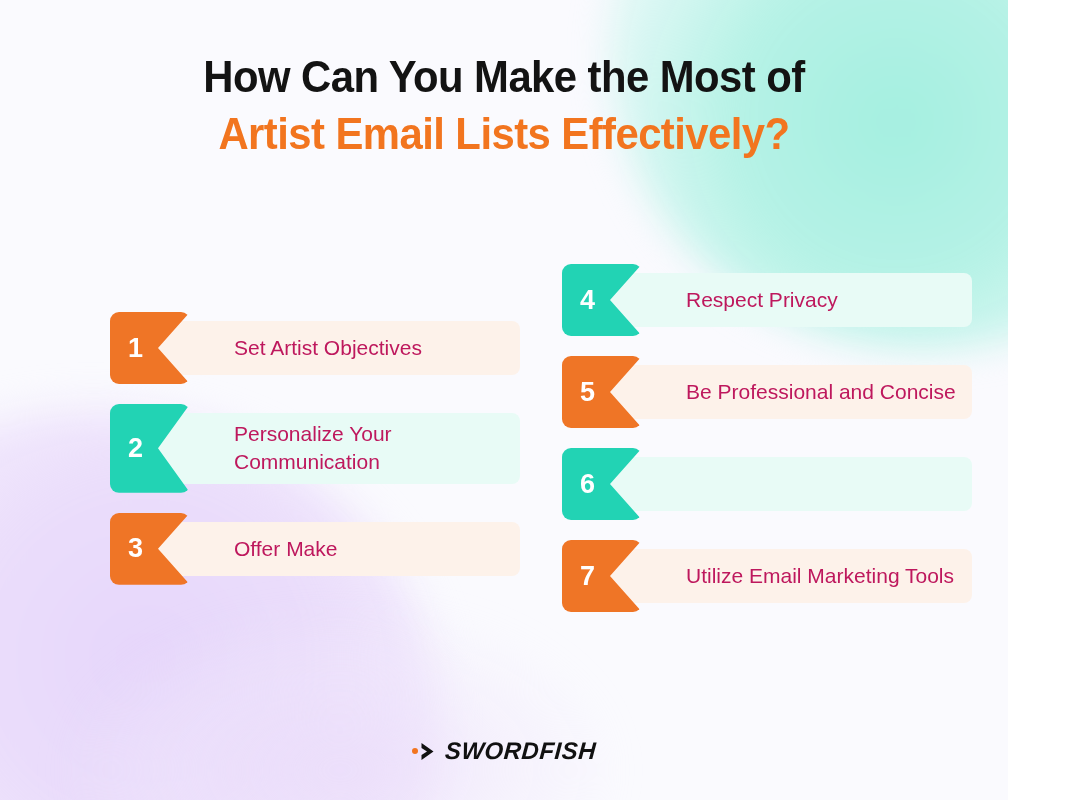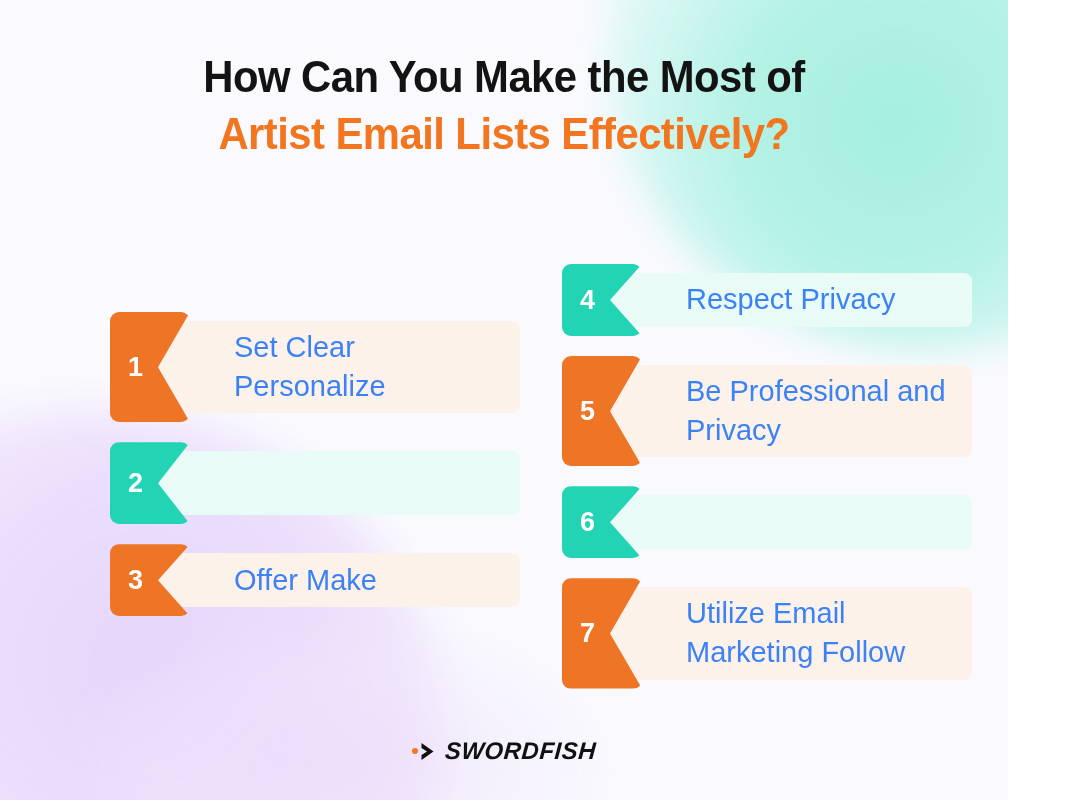--- a/index.html
+++ b/index.html
@@ -127,22 +127,22 @@
     letter-spacing:0.2px;
   }
 
   .step-label {
     position:relative;
     z-index:2;
     flex:1 1 auto;
     display:flex;
     align-items:center;
     padding:16px 14px 16px 44px;
-    color:#3b82f6;
-    font-size:29px;
+    color:#be185d;
+    font-size:21px;
     font-weight:400;
     line-height:1.35;
     min-height:72px;
   }
 
   
   .step-row.tall .step-badge,
   .step-row.tall .step-label { min-height:82px; }
 
   
@@ -192,27 +192,28 @@
     <span class="heading-line heading-line-2">Artist Email Lists Effectively?</span>
   </div>
 
   <div class="columns">
     <div class="column column-left" id="column-left">
         <div class="step-row">
           <div class="step-track tone-orange"></div>
           <div class="step-badge tone-orange">
             <span class="step-number">1</span>
           </div>
-          <div class="step-label">Set Clear Personalize</div>
+          <div class="step-label">Set Artist Objectives</div>
         </div>
         <div class="step-row tall">
           <div class="step-track tone-teal"></div>
           <div class="step-badge tone-teal">
             <span class="step-number">2</span>
           </div>
+          <div class="step-label">Personalize Your Communication</div>
         </div>
         <div class="step-row">
           <div class="step-track tone-orange"></div>
           <div class="step-badge tone-orange">
             <span class="step-number">3</span>
           </div>
           <div class="step-label">Offer Make</div>
         </div>
       </div>
     <div class="column column-right" id="column-right">
@@ -221,34 +222,34 @@
           <div class="step-badge tone-teal">
             <span class="step-number">4</span>
           </div>
           <div class="step-label">Respect Privacy</div>
         </div>
         <div class="step-row">
           <div class="step-track tone-orange"></div>
           <div class="step-badge tone-orange">
             <span class="step-number">5</span>
           </div>
-          <div class="step-label">Be Professional and Privacy</div>
+          <div class="step-label">Be Professional and Concise</div>
         </div>
         <div class="step-row">
           <div class="step-track tone-teal"></div>
           <div class="step-badge tone-teal">
             <span class="step-number">6</span>
           </div>
         </div>
         <div class="step-row">
           <div class="step-track tone-orange"></div>
           <div class="step-badge tone-orange">
             <span class="step-number">7</span>
           </div>
-          <div class="step-label">Utilize Email Marketing Follow</div>
+          <div class="step-label">Utilize Email Marketing Tools</div>
         </div>
       </div>
   </div>
 
   <div class="logo">
     <span class="logo-mark">
       <span class="logo-dot"></span>
       <svg class="logo-chevron" width="16" height="19" viewBox="0 0 16 19">
         <path d="M1.5 1 L13.5 9.5 L1.5 18 L1.5 13 L7 9.5 L1.5 6 Z" fill="#111111"></path>
       </svg>

